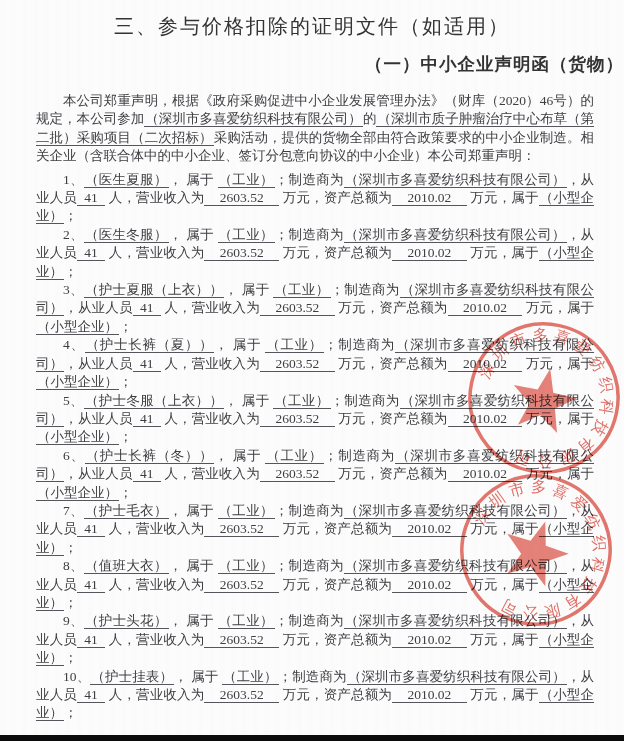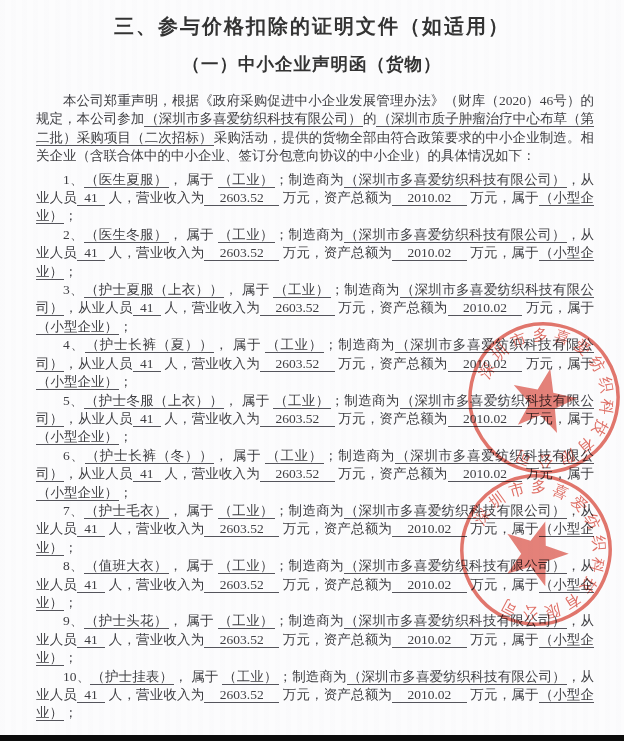--- a/index.html
+++ b/index.html
@@ -6,24 +6,24 @@
   .paper {
     position:relative; width:624px; height:741px; margin:0 auto;
     background:#fcfcfd;
     background-image:repeating-linear-gradient(90deg, rgba(150,150,170,0.015) 0 5px, rgba(255,255,255,0) 5px 11px);
     overflow:hidden;
     font-family:"Liberation Serif","DejaVu Serif",serif;
     color:#3e3e42;
   }
   .doc-title {
     margin:0; padding-top:13px; text-align:center;
-    font-size:20px; font-weight:bold; letter-spacing:2px; color:#333;
+    font-size:20px; font-weight:normal; letter-spacing:2px; color:#333;
   }
   .doc-subtitle {
-    margin:0; padding-top:12px; text-align:center;
+    margin:0; padding-top:12px; text-align:right;
     font-size:17.5px; font-weight:bold; letter-spacing:1px; color:#333;
   }
   .body-text {
     position:relative; margin:16px 30px 0 36px;
     font-size:13.5px; line-height:18.4px; text-align:justify;
     font-weight:500;
   }
   .body-text p { margin:0; text-indent:2em; }
   .intro { margin-bottom:5px !important; }
   .u { border-bottom:1px solid #55555c; padding:0 1px; }
@@ -42,21 +42,21 @@
 </style>
 </head>
 <body>
 
 <div class="paper">
 
   <h1 class="doc-title">三、参与价格扣除的证明文件（如适用）</h1>
   <h2 class="doc-subtitle">（一）中小企业声明函（货物）</h2>
 
   <div class="body-text">
-    <p class="intro"><span>本公司郑重声明，根据《政府采购促进中小企业发展管理办法》（财库（2020）46号）的规定，本公司参加</span><span class="u">（深圳市多喜爱纺织科技有限公司）</span><span>的</span><span class="u">（深圳市质子肿瘤治疗中心布草（第二批）采购项目（二次招标）</span><span>采购活动，提供的货物全部由符合政策要求的中小企业制造。相关企业（含联合体中的中小企业、签订分包意向协议的中小企业）的具体情况如下：</span></p>
+    <p class="intro"><span>本公司郑重声明，根据《政府采购促进中小企业发展管理办法》（财库（2020）46号）的规定，本公司参加</span><span class="u">（深圳市多喜爱纺织科技有限公司）</span><span>的</span><span class="u">（深圳市质子肿瘤治疗中心布草（第二批）采购项目（二次招标）</span><span>采购活动，提供的货物全部由符合政策要求的中小企业制造。相关企业（含联合体中的中小企业、签订分包意向协议的中小企业）本公司郑重声明：</span></p>
 
     <div id="items">
     <p class="item"><span>1、</span><span class="u">（医生夏服）</span><span>， 属于 </span><span class="u">（工业）</span><span>；制造商为</span><span class="u">（深圳市多喜爱纺织科技有限公司）</span><span>，从业人员</span><span class="u blank-s">41</span><span> 人，营业收入为</span><span class="u blank-w">2603.52</span><span> 万元，资产总额为</span><span class="u blank-w">2010.02</span><span> 万元，属于</span><span class="u">（小型企业）</span><span>；</span></p>
 
     <p class="item"><span>2、</span><span class="u">（医生冬服）</span><span>， 属于 </span><span class="u">（工业）</span><span>；制造商为</span><span class="u">（深圳市多喜爱纺织科技有限公司）</span><span>，从业人员</span><span class="u blank-s">41</span><span> 人，营业收入为</span><span class="u blank-w">2603.52</span><span> 万元，资产总额为</span><span class="u blank-w">2010.02</span><span> 万元，属于</span><span class="u">（小型企业）</span><span>；</span></p>
 
     <p class="item"><span>3、</span><span class="u">（护士夏服（上衣））</span><span>， 属于 </span><span class="u">（工业）</span><span>；制造商为</span><span class="u">（深圳市多喜爱纺织科技有限公司）</span><span>，从业人员</span><span class="u blank-s">41</span><span> 人，营业收入为</span><span class="u blank-w">2603.52</span><span> 万元，资产总额为</span><span class="u blank-w">2010.02</span><span> 万元，属于</span><span class="u">（小型企业）</span><span>；</span></p>
 
     <p class="item"><span>4、</span><span class="u">（护士长裤（夏））</span><span>， 属于 </span><span class="u">（工业）</span><span>；制造商为</span><span class="u">（深圳市多喜爱纺织科技有限公司）</span><span>，从业人员</span><span class="u blank-s">41</span><span> 人，营业收入为</span><span class="u blank-w">2603.52</span><span> 万元，资产总额为</span><span class="u blank-w">2010.02</span><span> 万元，属于</span><span class="u">（小型企业）</span><span>；</span></p>
 

